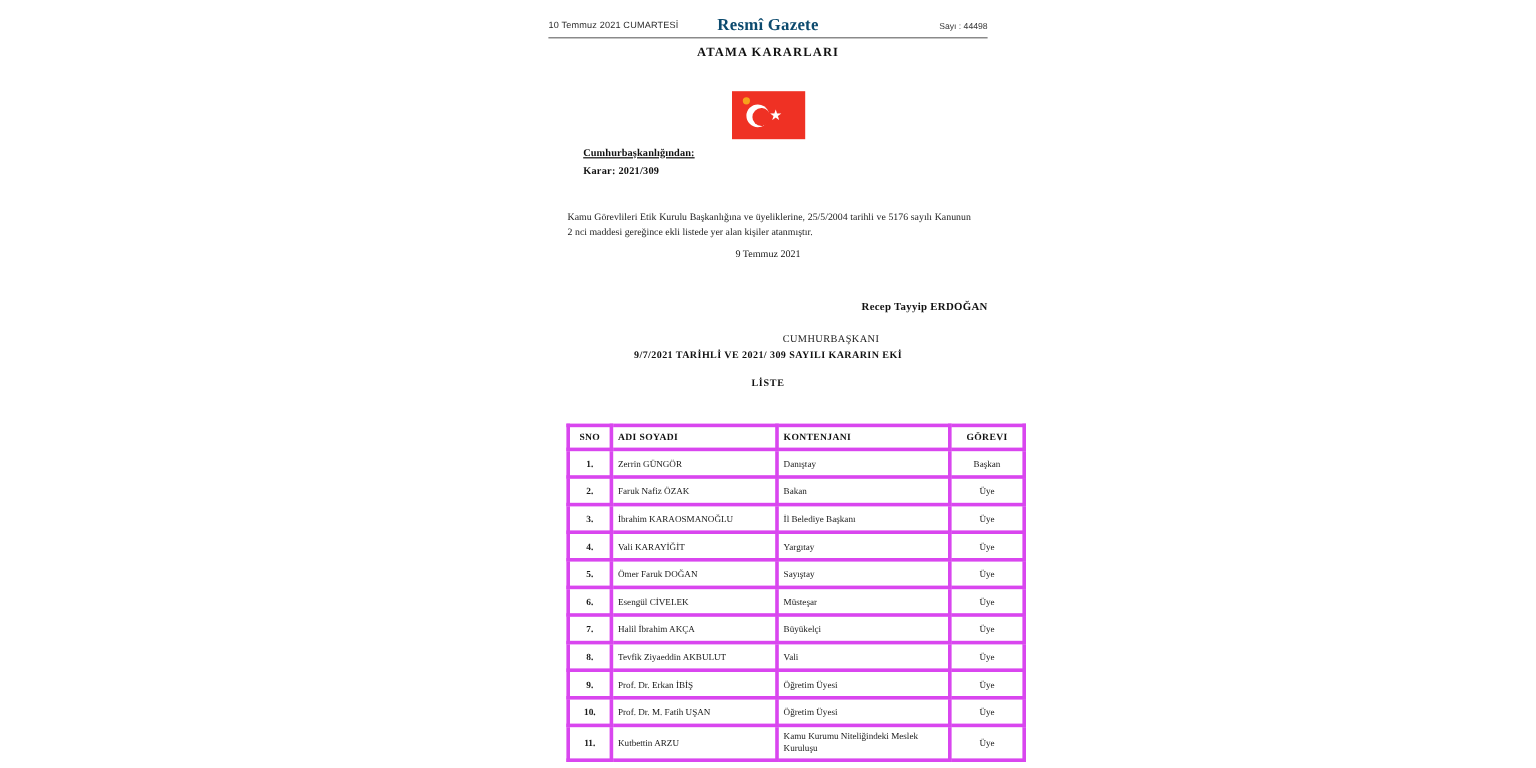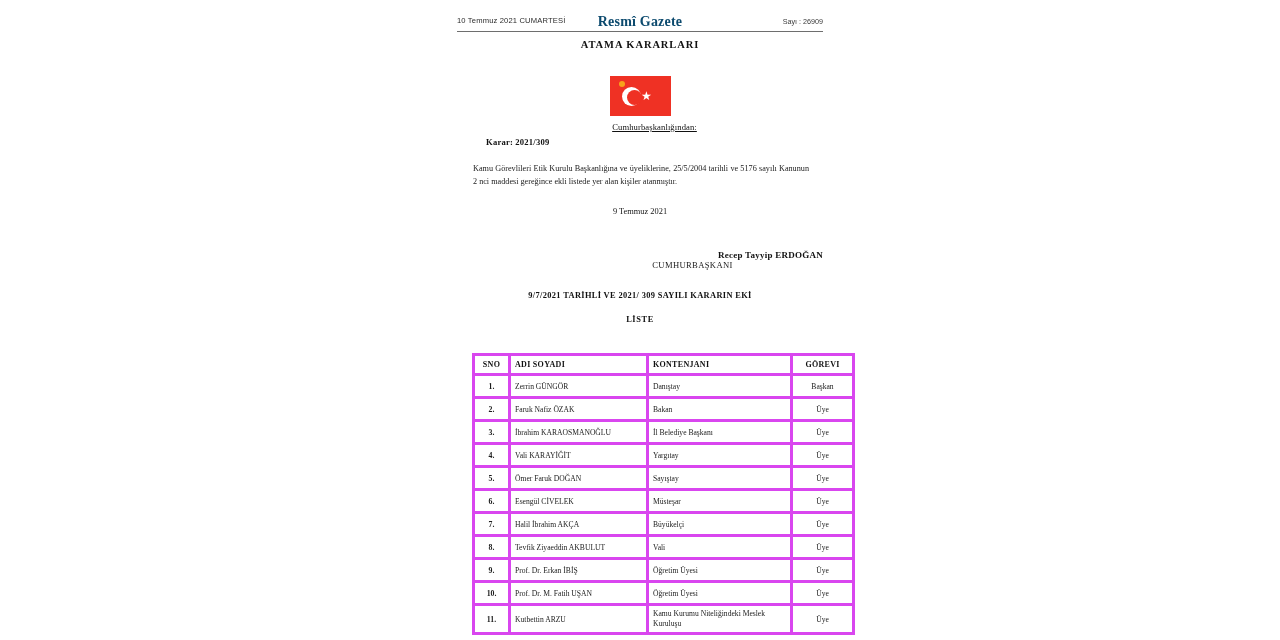--- a/index.html
+++ b/index.html
@@ -137,36 +137,35 @@
   
   .decision-block {
     position: absolute;
     left: 457px;
     top: 122px;
     width: 366px;
   }
   .decision-from {
     margin-left: 29px;
     font-size: 8.6px;
-    font-weight: 400;
+    font-weight: 700;
     text-decoration: underline;
     color: #111;
     letter-spacing: 0.1px;
-    text-align: center;
   }
   .decision-no {
     margin-left: 29px;
     margin-top: 5px;
     font-size: 8.6px;
     font-weight: 700;
     color: #111;
     letter-spacing: 0.2px;
   }
   .decision-body {
-    margin-top: 15px;
+    margin-top: 27px;
     margin-left: 16px;
     margin-right: 14px;
     font-size: 8.2px;
     line-height: 1.62;
     text-align: justify;
     color: #1b1b1b;
   }
 
   
   .sig-date {
@@ -187,21 +186,21 @@
     padding-left: 105px;
     box-sizing: border-box;
     font-size: 9px;
     font-weight: 700;
     letter-spacing: 0.25px;
     color: #111;
   }
   .sig-title {
     position: absolute;
     left: 457px;
-    top: 260px;
+    top: 277px;
     width: 366px;
     text-align: center;
     padding-left: 105px;
     box-sizing: border-box;
     font-size: 8.6px;
     letter-spacing: 0.35px;
     color: #1b1b1b;
   }
 
   
@@ -271,21 +270,21 @@
   }
 </style>
 </head>
 <body>
 
 <div class="page">
 
   <div class="masthead">
     <div class="masthead-date">10 Temmuz 2021 CUMARTESİ</div>
     <div class="masthead-title">Resmî Gazete</div>
-    <div class="masthead-issue">Sayı : 26909</div>
+    <div class="masthead-issue">Sayı : 44498</div>
   </div>
   <div class="masthead-rule"></div>
 
   <div class="section-heading">ATAMA KARARLARI</div>
 
   <div class="flag">
     <div class="flag-dot"></div>
     <div class="flag-crescent-outer"></div>
     <div class="flag-crescent-inner"></div>
     <div class="flag-star">★</div>

